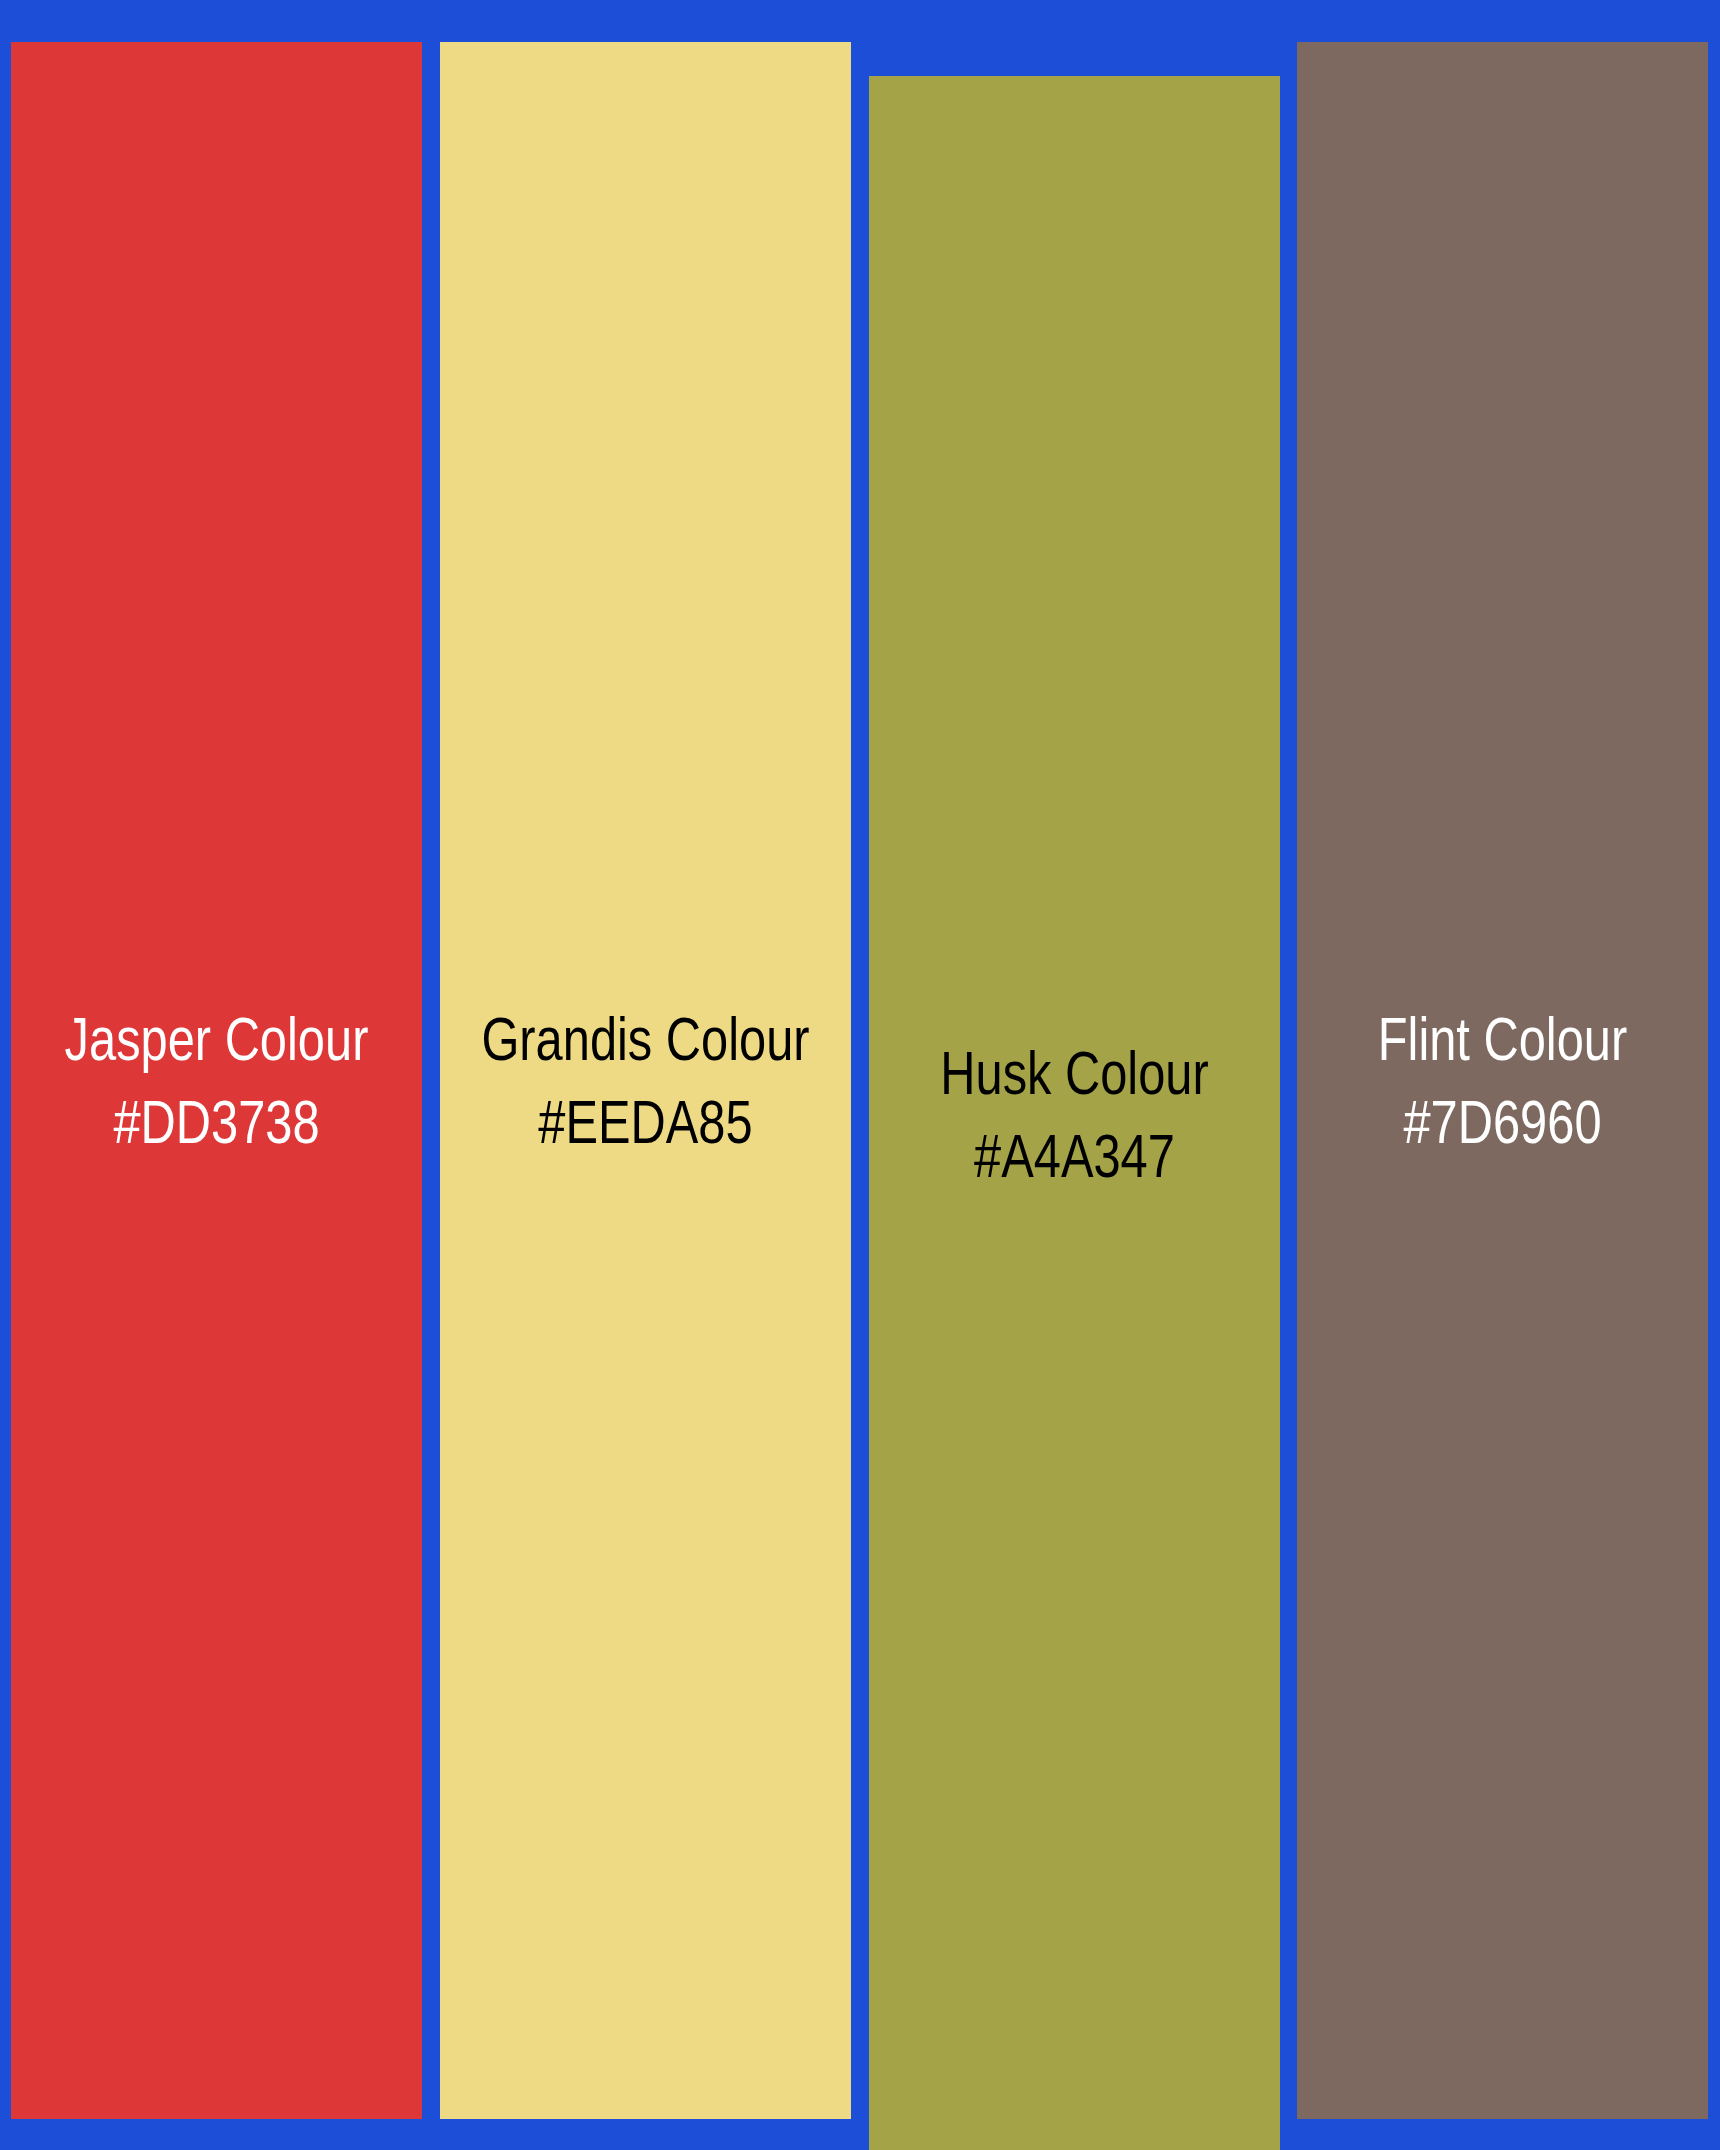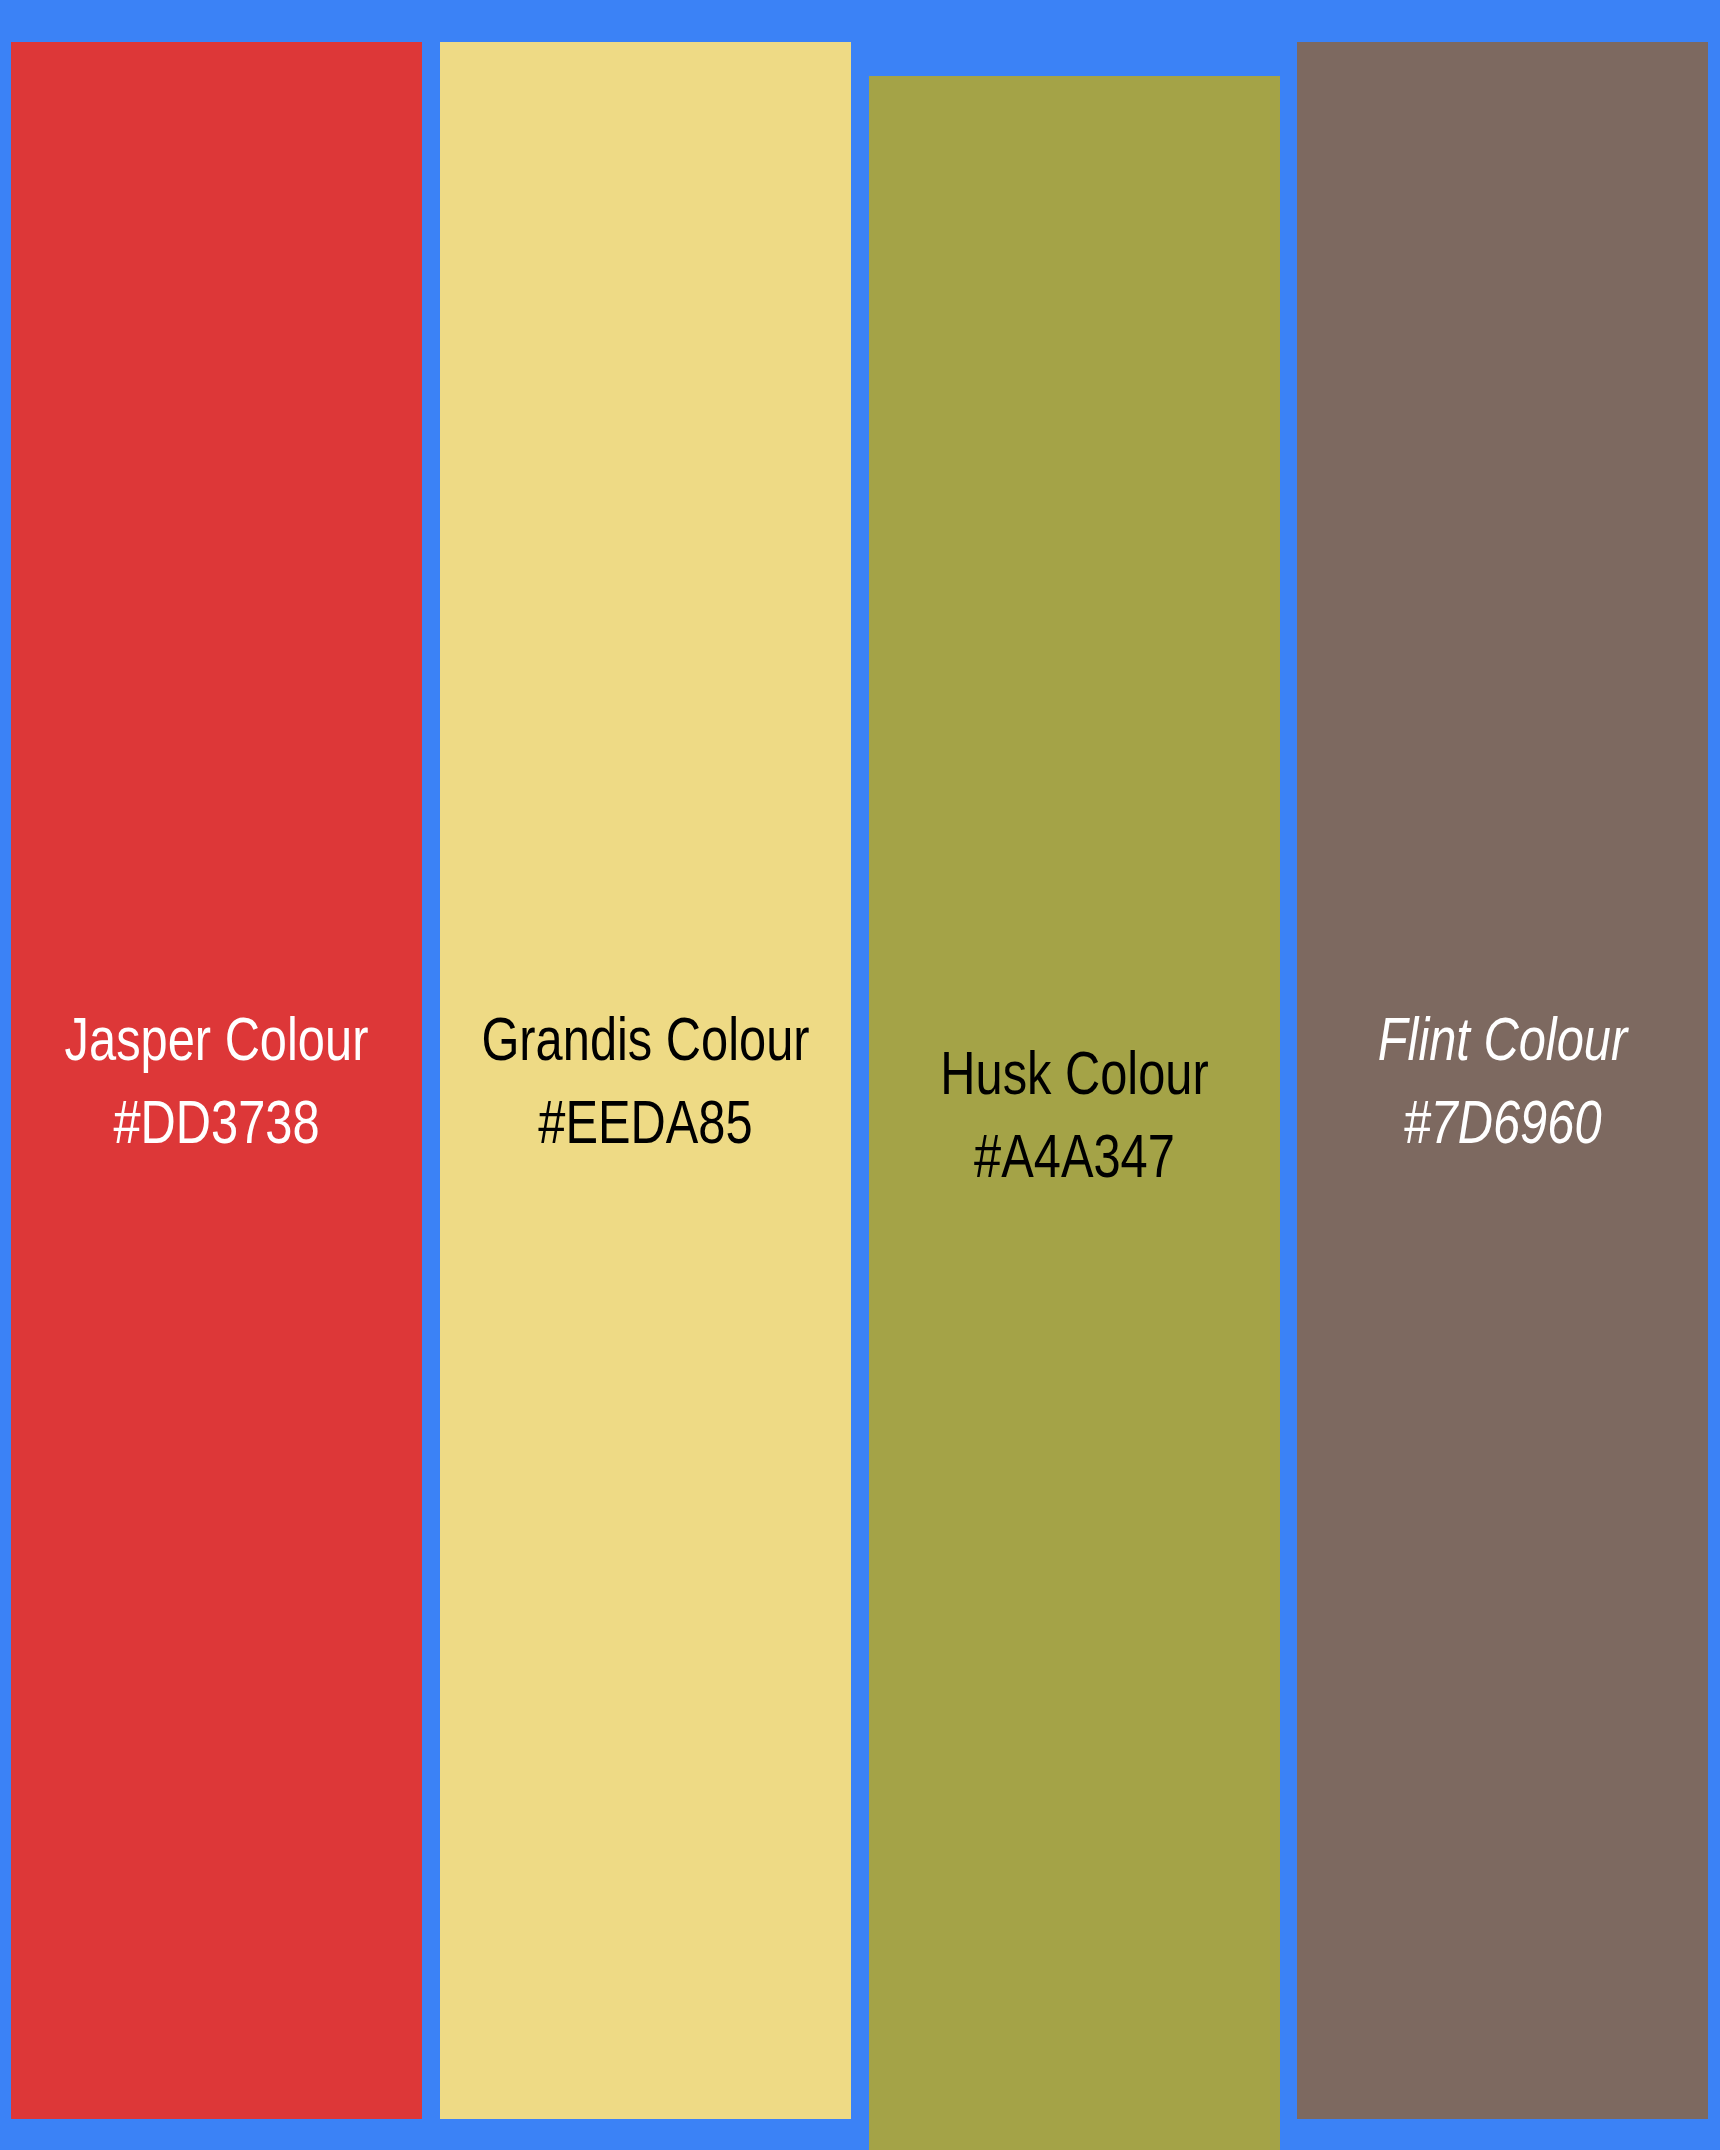--- a/index.html
+++ b/index.html
@@ -11,21 +11,21 @@
     width: 1721px;
     height: 2151px;
     overflow: hidden;
     font-family: "Liberation Sans", "DejaVu Sans", sans-serif;
   }
 
   #palette-board {
     position: relative;
     width: 1721px;
     height: 2151px;
-    background: #3b82f6;
+    background: #1d4ed8;
   }
 
   .swatch {
     position: absolute;
     top: 42px;
     height: 2077px;
     display: flex;
     flex-direction: column;
     align-items: center;
     justify-content: center;
@@ -73,19 +73,19 @@
   <div class="swatch col-1" style="background-color: rgb(238, 218, 133);">
     <div class="swatch-label swatch-name" style="color: rgb(0, 0, 0);">Grandis Colour</div>
     <div class="swatch-label swatch-hex" style="color: rgb(0, 0, 0);">#EEDA85</div>
   </div>
 
   <div class="swatch col-2" style="background-color: rgb(164, 163, 71); margin-top: 34px;">
     <div class="swatch-label swatch-name" style="color: rgb(0, 0, 0);">Husk Colour</div>
     <div class="swatch-label swatch-hex" style="color: rgb(0, 0, 0);">#A4A347</div>
   </div>
 
-  <div class="swatch col-3" style="background-color: rgb(125, 105, 96); font-style: italic;">
+  <div class="swatch col-3" style="background-color: rgb(125, 105, 96);">
     <div class="swatch-label swatch-name" style="color: rgb(255, 255, 255);">Flint Colour</div>
     <div class="swatch-label swatch-hex" style="color: rgb(255, 255, 255);">#7D6960</div>
   </div>
 
 </div>
 
 
 </body></html>

